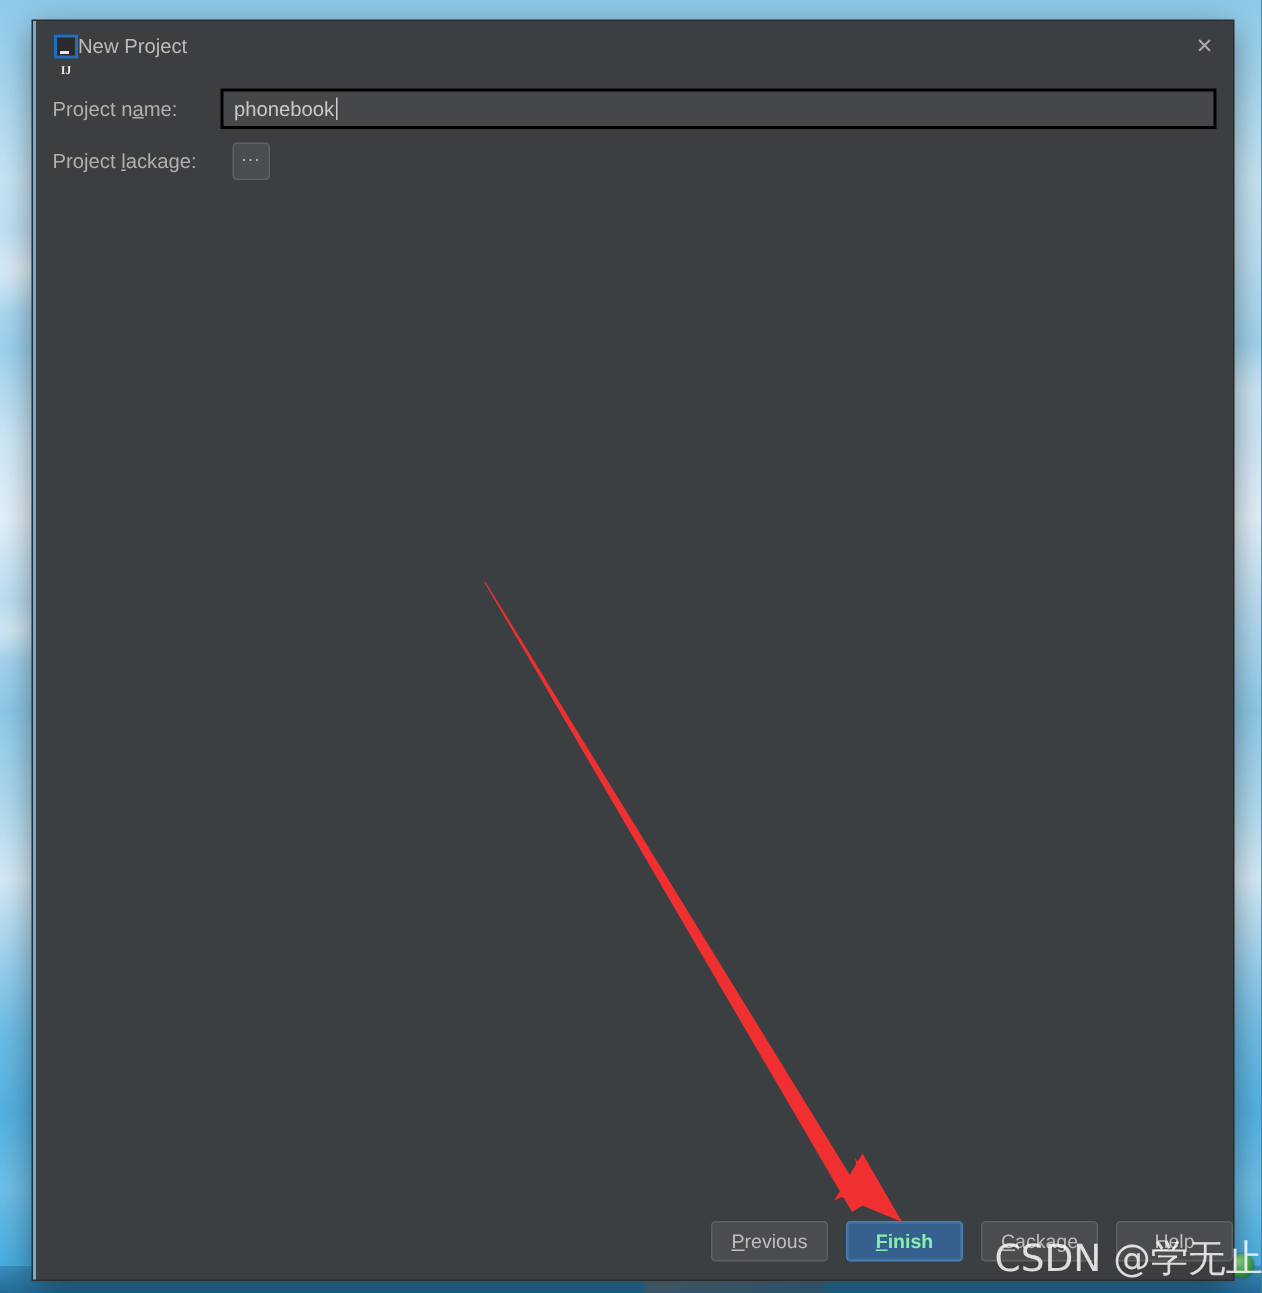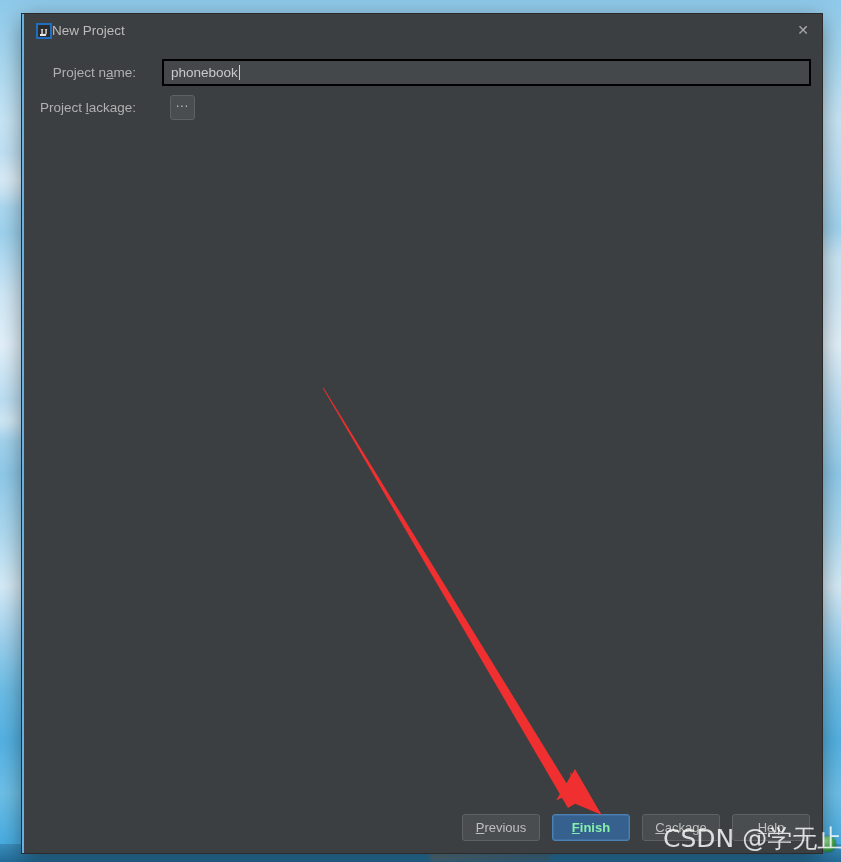--- a/index.html
+++ b/index.html
@@ -93,21 +93,21 @@
     width: 16px; height: 16px;
     margin-left: 12px;
     border: 2px solid #1f6ec0;
     background: #2b2b2b;
     position: relative;
     box-sizing: border-box;
     flex: none;
   }
   #app-icon .ij {
     position:absolute;
-    left:0; right:0; top:3px;
+    left:0; right:0; top:17px;
     text-align:center;
     font-family:"Liberation Serif", serif;
     font-size: 8px;
     font-weight: 700;
     color: #e8e8e8;
     letter-spacing: 0px;
     line-height: 9px;
   }
   #app-icon .bar {
     position:absolute;
@@ -139,22 +139,21 @@
   .row {
     display: flex;
     align-items: center;
     height: 30px;
     margin-bottom: 5px;
     padding-left: 11px;
     padding-right: 11px;
   }
   .lbl {
     width: 101px;
-    text-align: right;
-    padding-right: 26px;
+    padding-right: 11px;
     font-size: 13.5px;
     color: #b0b0b0;
     white-space: nowrap;
     flex: none;
   }
   .lbl u { text-decoration: underline; }
 
   .field {
     flex: 1;
     height: 25px;
@@ -203,21 +202,21 @@
   .browse-btn span{ position:relative; top:-4px; }
 
   
   #blank {
     height: 636px;
   }
 
   
   #buttonbar {
     position:absolute;
-    left: 0; bottom: 0;
+    left: 12px; bottom: 0;
     width: 798px;
     height: 52px;
     display: flex;
     align-items: center;
     justify-content: flex-end;
     padding-right: 12px;
     box-sizing: border-box;
     gap: 12px;
   }
   .btn {

